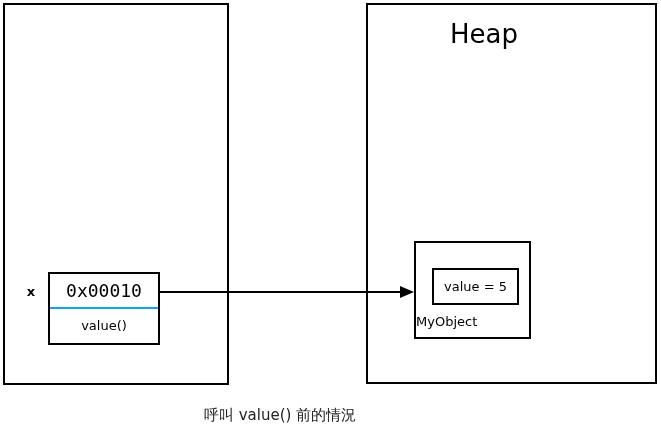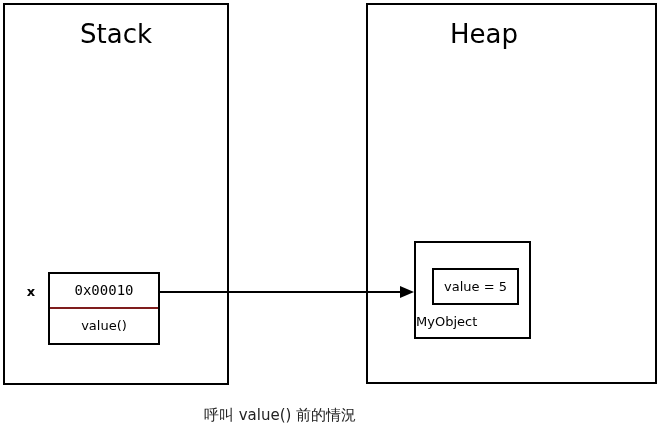--- a/index.html
+++ b/index.html
@@ -51,23 +51,23 @@
   .frame-cell {
     box-sizing: border-box;
     height: 50%;
     display: flex;
     align-items: center;
     justify-content: center;
     color: #000000;
     white-space: nowrap;
   }
   #frame-value-cell {
-    border-bottom: 2px solid #7f1d1d;
+    border-bottom: 2px solid #0ea5e9;
     font-family: "DejaVu Sans Mono", monospace;
-    font-size: 14px;
+    font-size: 18px;
   }
   #frame-method-cell {
     font-family: "DejaVu Sans", sans-serif;
     font-size: 13px;
   }
 
   #var-label {
     position: absolute;
     left: 18px;
     top: 284px;
@@ -149,21 +149,20 @@
     color: #222222;
     white-space: nowrap;
   }
 </style>
 </head>
 <body>
 
 <div id="canvas">
 
   <div class="region" id="stack-region"></div>
-  <div class="region-title" id="stack-title">Stack</div>
 
   <div class="region" id="heap-region"></div>
   <div class="region-title" id="heap-title">Heap</div>
 
   <div id="var-label">x</div>
 
   <div id="stack-frame">
     <div class="frame-cell" id="frame-value-cell">0x00010</div>
     <div class="frame-cell" id="frame-method-cell">value()</div>
   </div>

